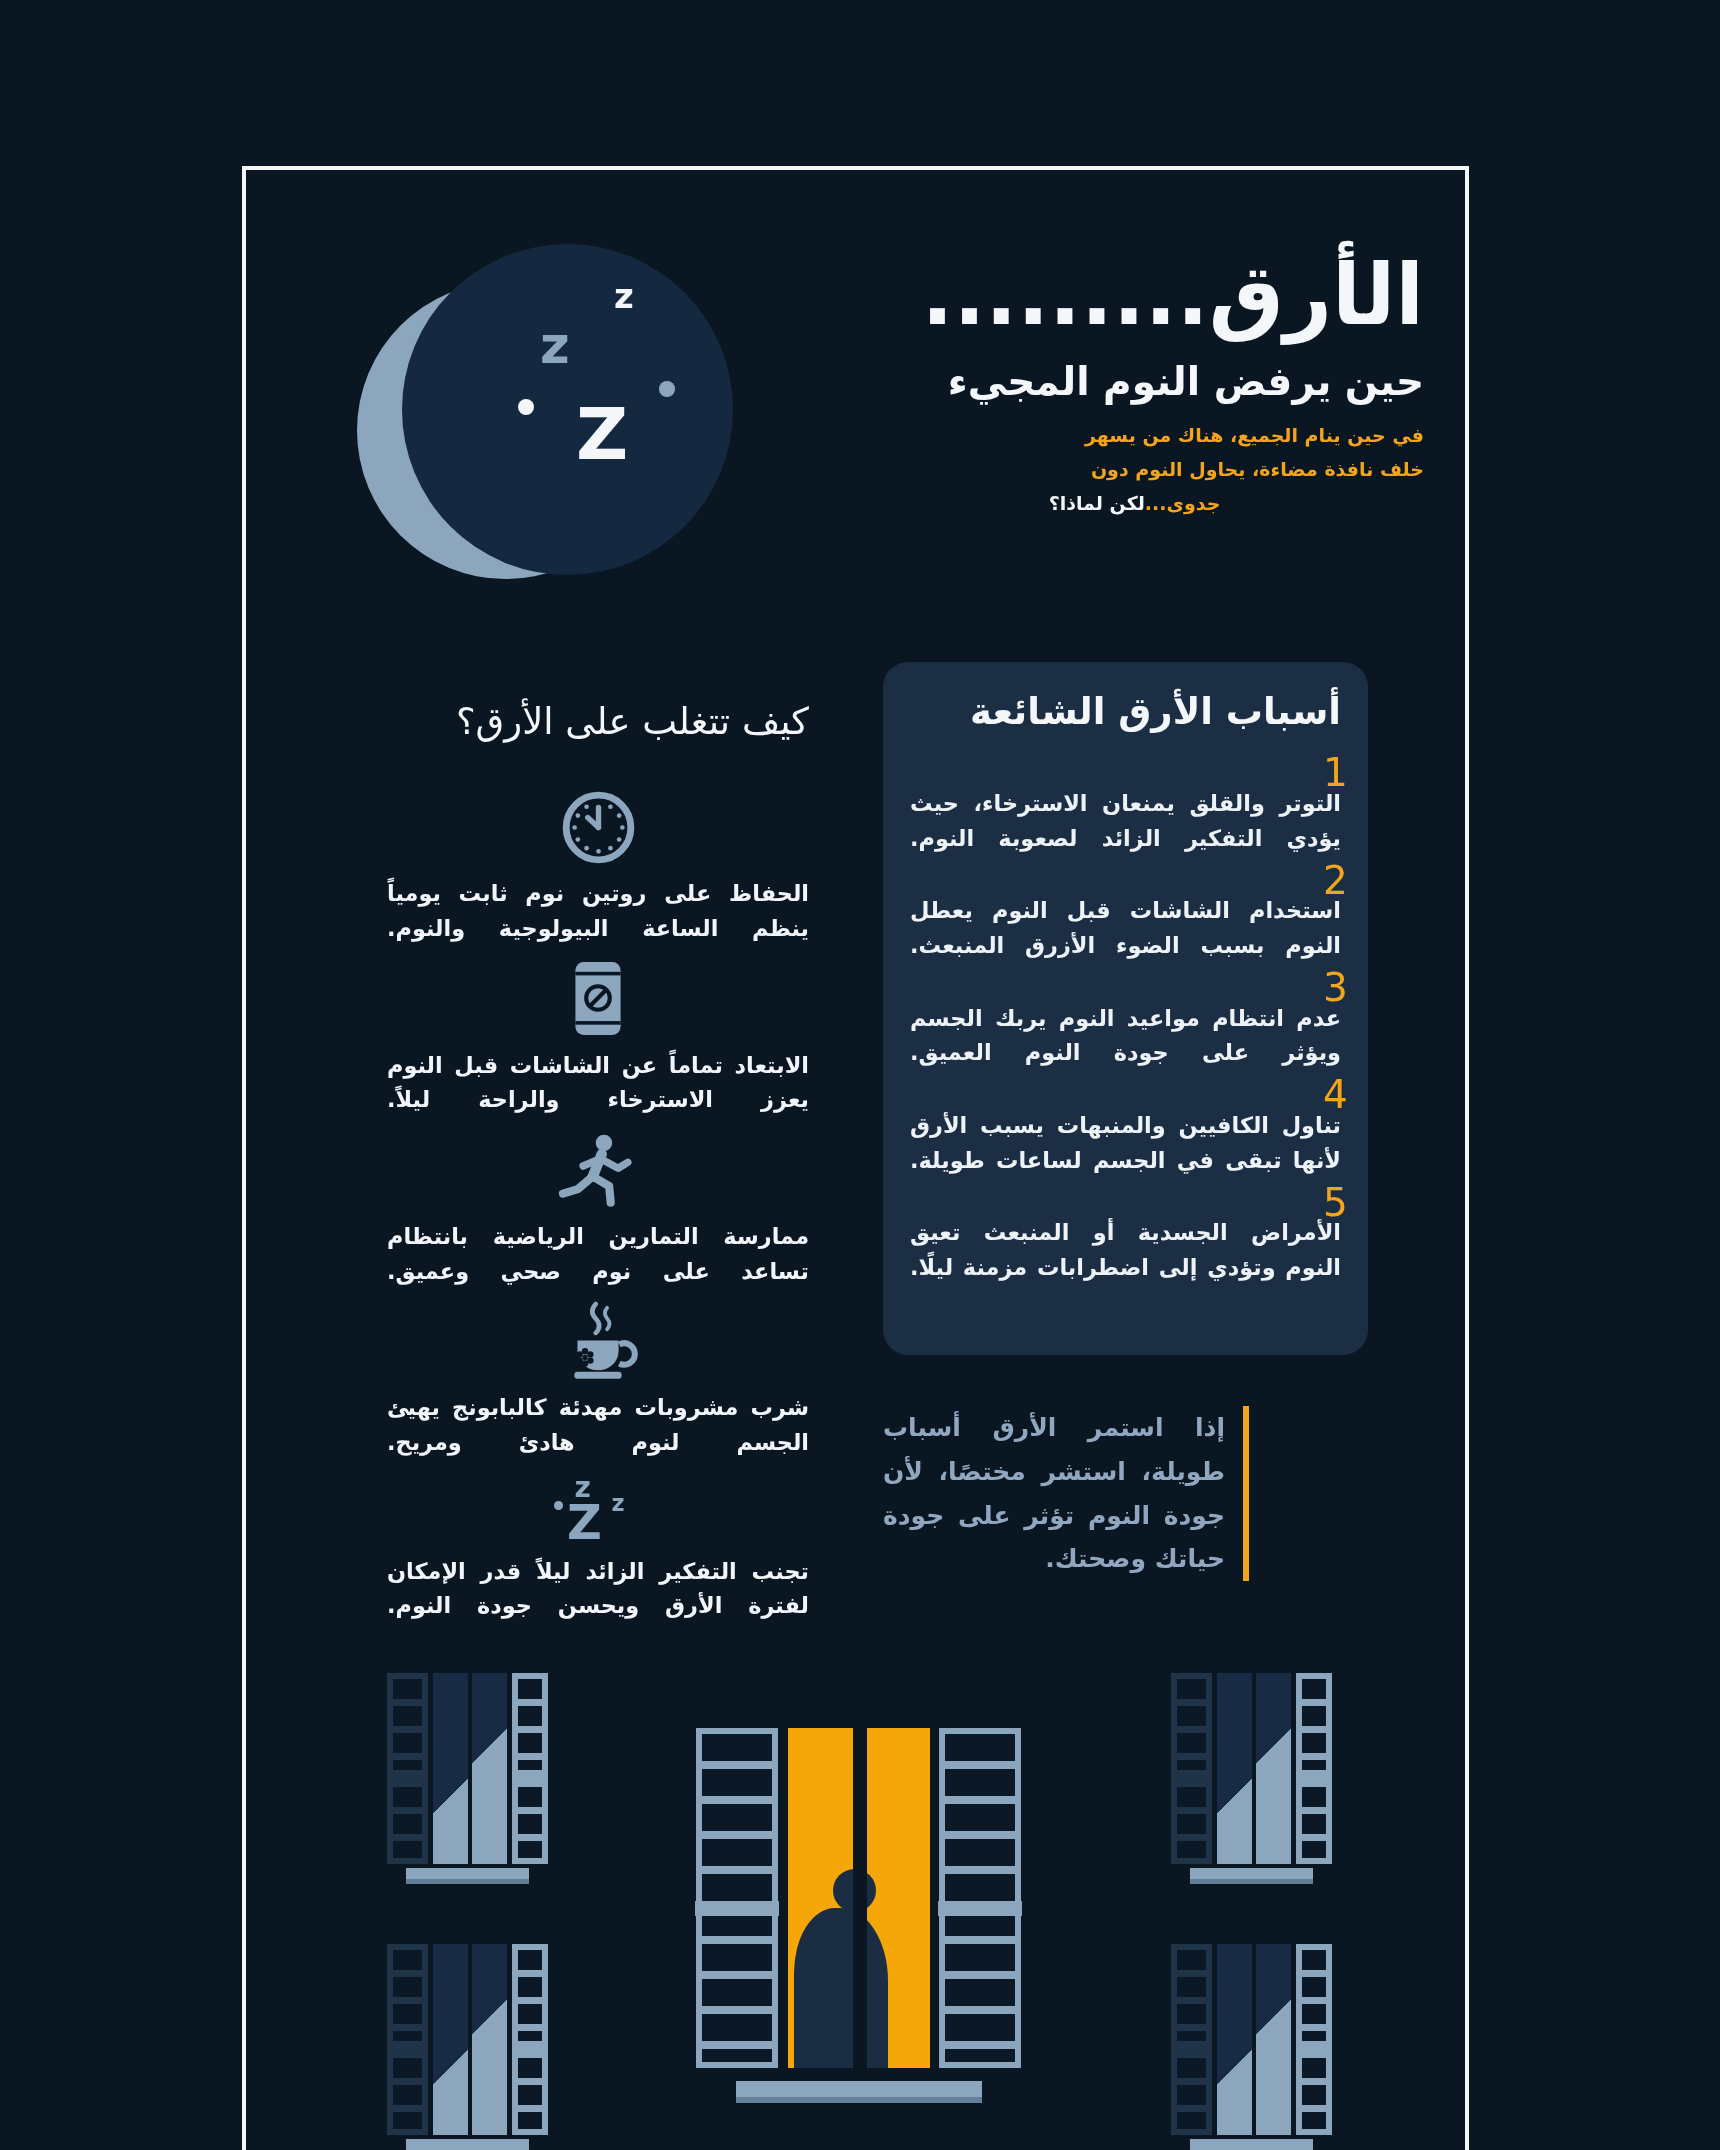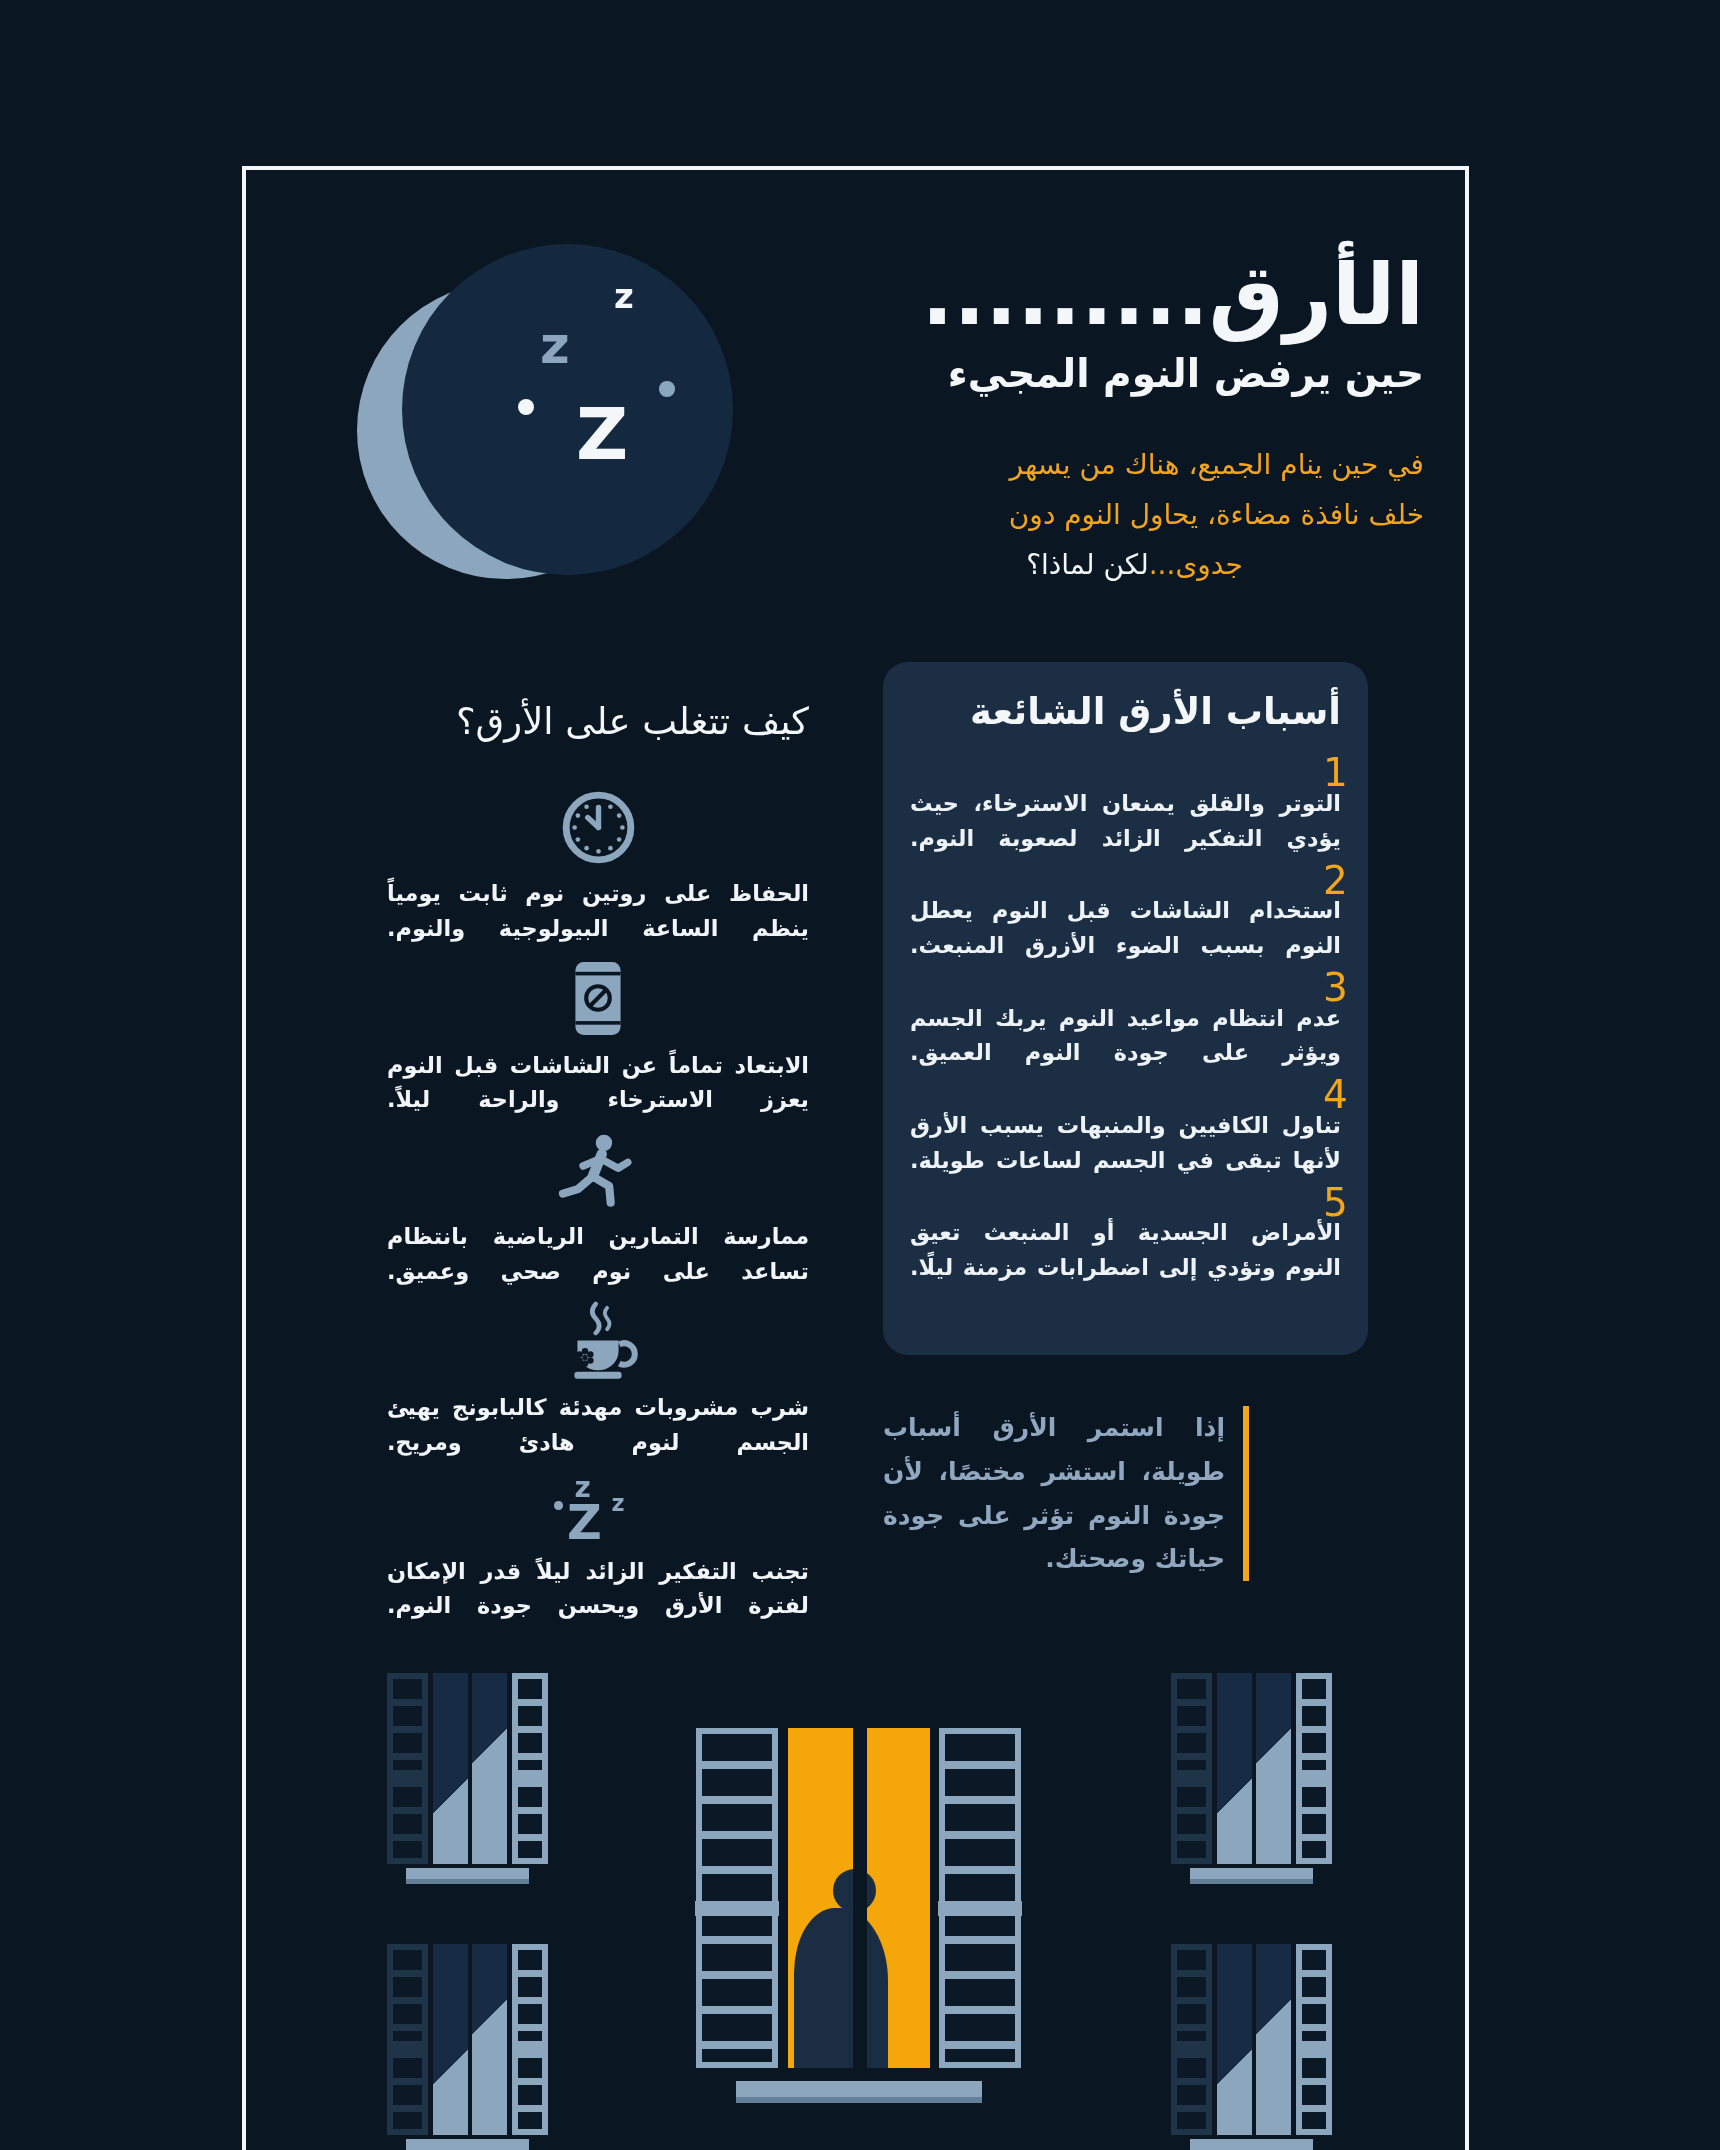--- a/index.html
+++ b/index.html
@@ -15,23 +15,23 @@
               border-radius:50%;background:#8ca6bd;}
   .moon-dark{position:absolute;left:402px;top:244px;width:331px;height:331px;
              border-radius:50%;background:#14293f;}
   .zglyph{position:absolute;font-weight:bold;line-height:1;}
   .z-w{color:#f4f7fa;} .z-s{color:#8ca6bd;}
   .dot{position:absolute;border-radius:50%;}
 
   
   .header{position:absolute;right:297px;top:241px;width:723px;direction:rtl;text-align:right;}
   .title{font-size:84px;font-weight:bold;color:#f4f7fa;line-height:1.05;letter-spacing:-0.9px;margin-top:10px;}
-  .subtitle{font-size:39px;font-weight:bold;color:#f4f7fa;margin-top:12px;}
-  .intro{margin-top:44px;width:579px;margin-right:0;margin-left:auto;
-         font-size:28px;font-weight:normal;line-height:1.78;color:#f2a41d;
+  .subtitle{font-size:39px;font-weight:bold;color:#f4f7fa;margin-top:20px;}
+  .intro{margin-top:15px;width:579px;margin-right:0;margin-left:auto;
+         font-size:19px;font-weight:bold;line-height:1.78;color:#f2a41d;
          text-align:justify;}
   .intro .l3{text-align:center;}
   .intro .white{color:#f4f7fa;}
 
   
   .panel{position:absolute;left:883px;top:662px;width:485px;height:693px;
          background:#1b2e44;box-sizing:border-box;padding:27.5px 27px;direction:rtl;border-radius:25px;}
   .panel h2{margin:0 0 22.4px 0;font-size:37px;font-weight:bold;color:#f4f7fa;}
   .cause{position:relative;padding-top:31px;margin-bottom:6.9px;}
   .cause .num{position:absolute;top:-1.7px;right:-6.9px;font-size:39px;color:#f3a51c;

